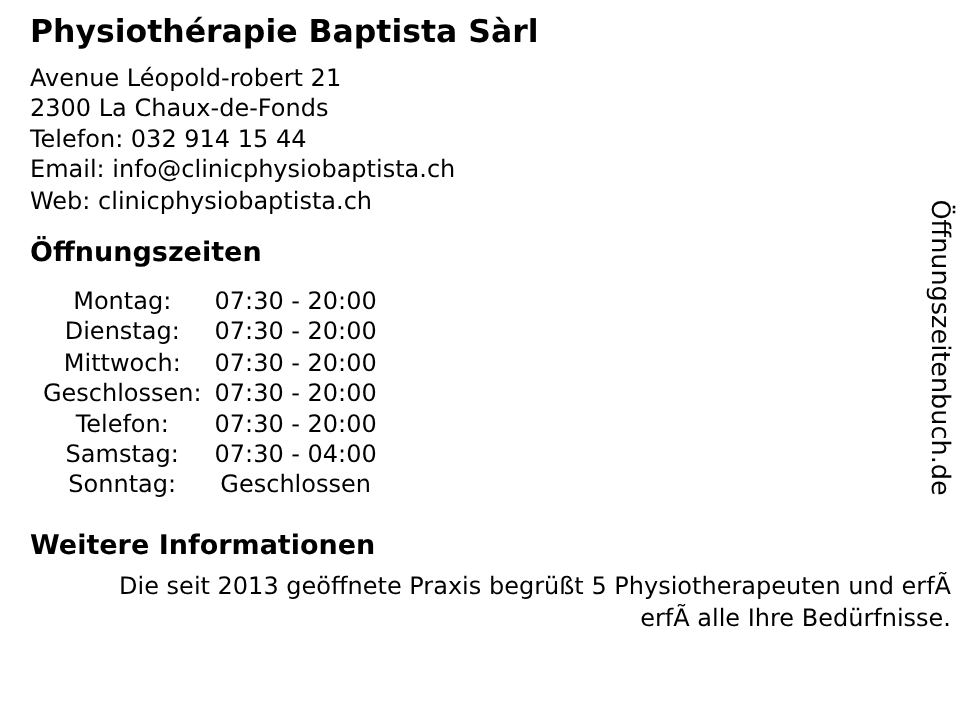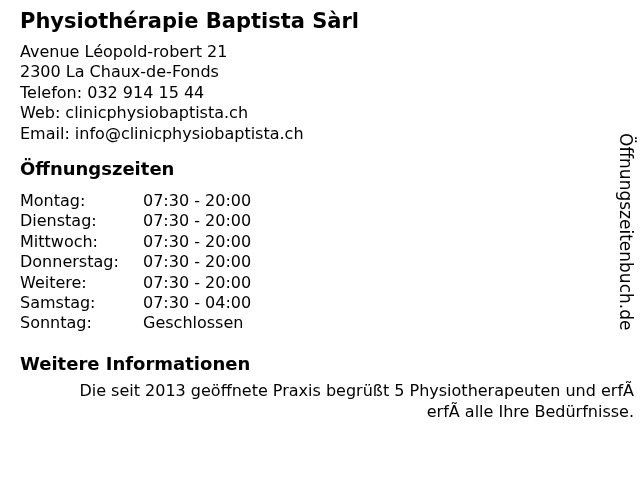--- a/index.html
+++ b/index.html
@@ -42,21 +42,21 @@
   }
   .heading-hours { top: 158px; text-align: center; }
   .heading-info  { top: 353px; }
   .hours-table {
     position: absolute;
     left: 20px;
     top: 191px;
     font-size: 16px;
     line-height: 20.4px;
   }
-  .hours-row { display: grid; grid-template-columns: 123px auto; }
+  .hours-row { display: grid; grid-template-columns: 123px auto; text-align: center; }
   .hours-row .time { white-space: nowrap; }
   .more-info {
     position: absolute;
     left: 20px;
     top: 380px;
     margin: 0;
     width: 614px;
     font-size: 16px;
     line-height: 21px;
     text-align: right;
@@ -77,45 +77,45 @@
 <body>
 
 <div class="page">
 
   <h1 class="title">Physiothérapie Baptista Sàrl</h1>
 
   <div class="contact">
     <div>Avenue Léopold-robert 21</div>
     <div>2300 La Chaux-de-Fonds</div>
     <div>Telefon: 032 914 15 44</div>
+    <div>Email: info@clinicphysiobaptista.ch</div>
     <div>Web: clinicphysiobaptista.ch</div>
-    <div>Email: info@clinicphysiobaptista.ch</div>
   </div>
 
   <h2 class="section-heading heading-hours">Öffnungszeiten</h2>
 
   <div class="hours-table">
     <div class="hours-row">
       <span class="day">Montag:</span>
       <span class="time">07:30 - 20:00</span>
     </div>
     <div class="hours-row">
       <span class="day">Dienstag:</span>
       <span class="time">07:30 - 20:00</span>
     </div>
     <div class="hours-row">
       <span class="day">Mittwoch:</span>
       <span class="time">07:30 - 20:00</span>
     </div>
     <div class="hours-row">
-      <span class="day">Donnerstag:</span>
+      <span class="day">Geschlossen:</span>
       <span class="time">07:30 - 20:00</span>
     </div>
     <div class="hours-row">
-      <span class="day">Weitere:</span>
+      <span class="day">Telefon:</span>
       <span class="time">07:30 - 20:00</span>
     </div>
     <div class="hours-row">
       <span class="day">Samstag:</span>
       <span class="time">07:30 - 04:00</span>
     </div>
     <div class="hours-row">
       <span class="day">Sonntag:</span>
       <span class="time">Geschlossen</span>
     </div>

